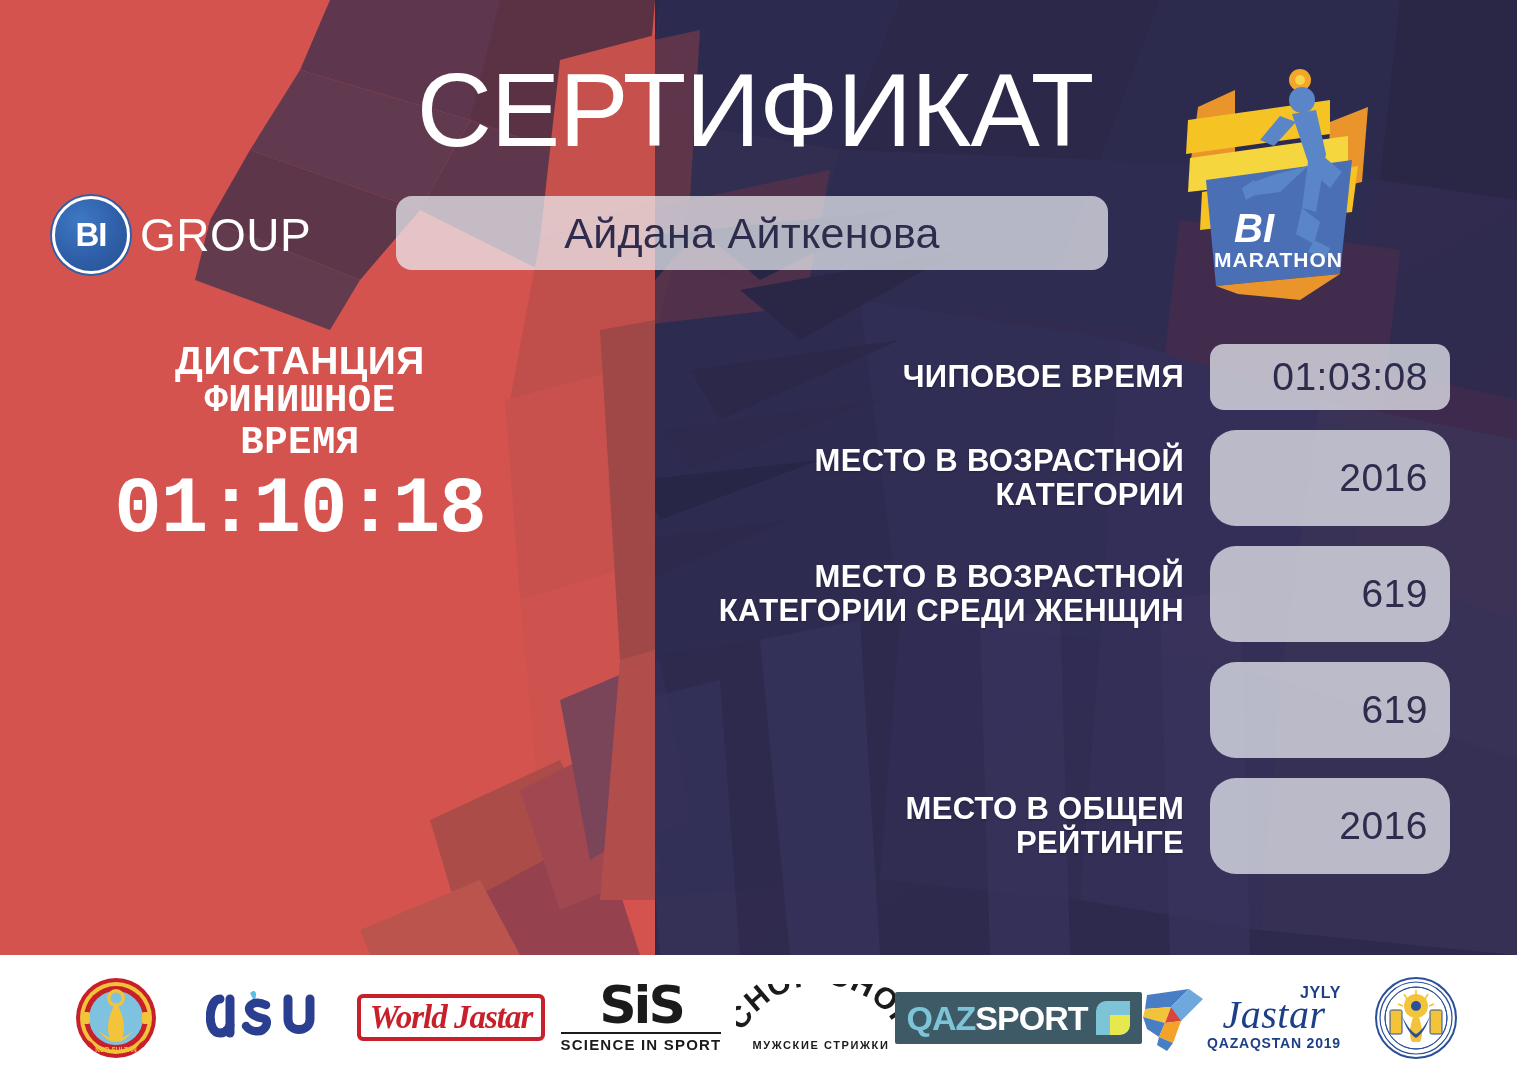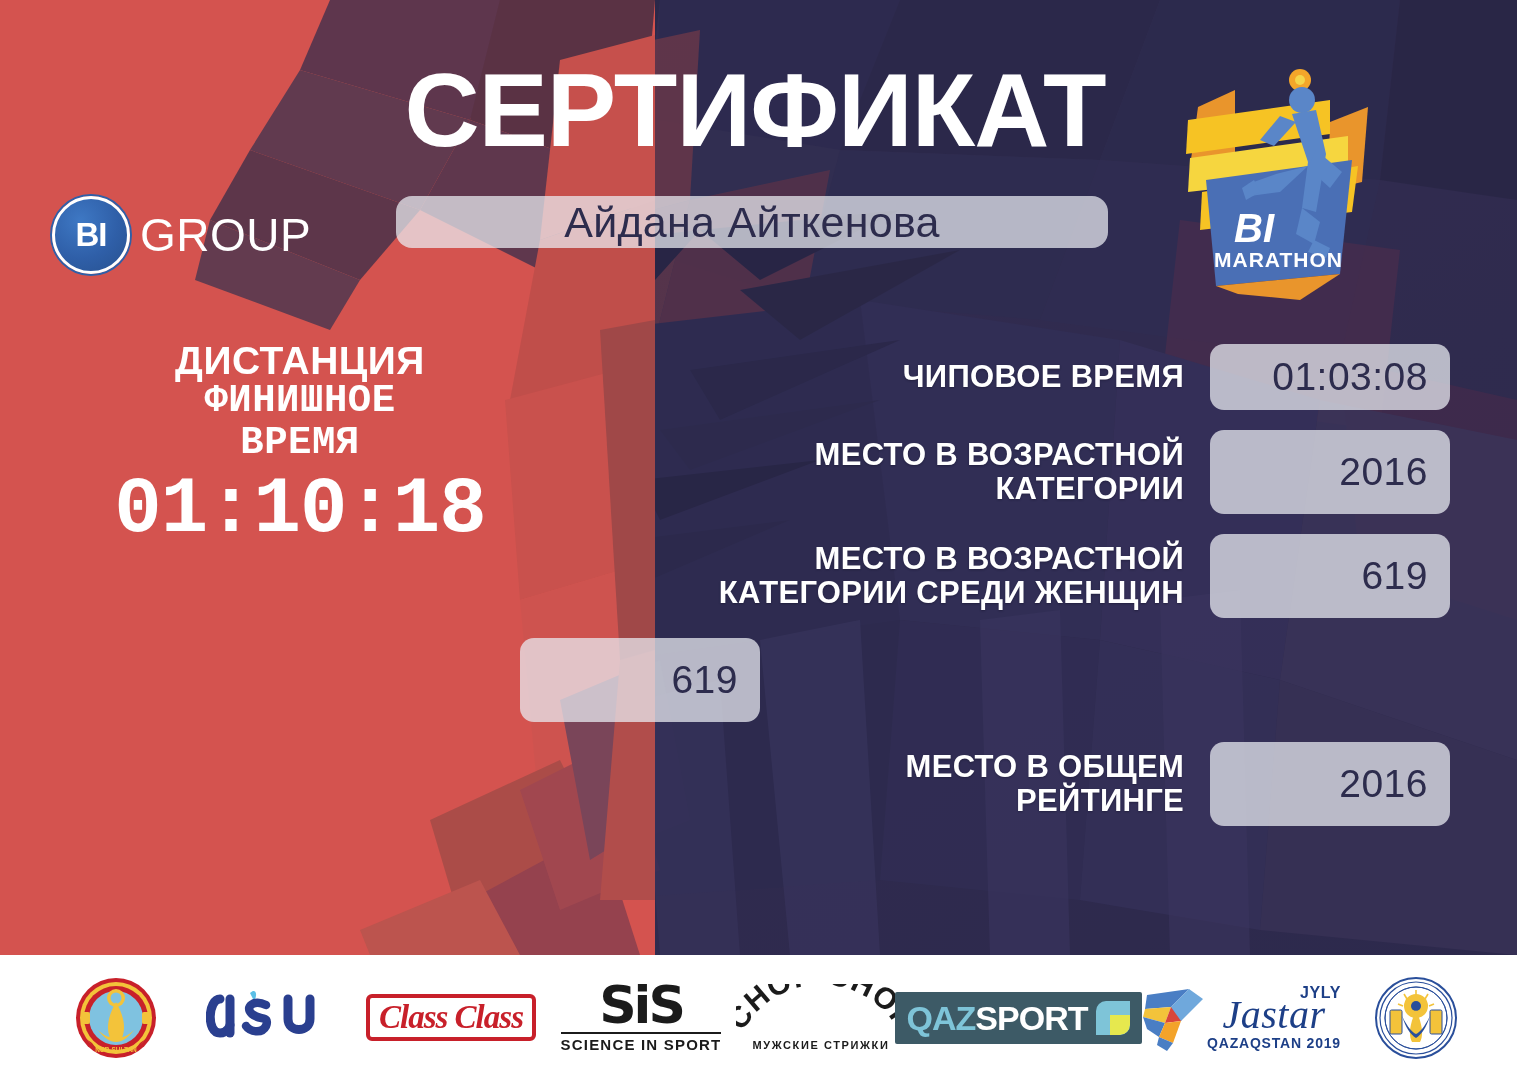--- a/index.html
+++ b/index.html
@@ -23,27 +23,27 @@
   .art svg{position:absolute;left:0;top:0;width:1517px;height:955px;display:block;}
   .flat-left{
     position:absolute;left:0;top:0;width:655px;height:955px;
     background:#d4544f;
   }
 
   
   .title{
     position:absolute;left:340px;top:58px;width:830px;
     text-align:center;
-    font-size:104px;line-height:1;font-weight:bold;
+    font-size:104px;line-height:1;font-weight:normal;
     letter-spacing:-1px;
     color:#ffffff;
     white-space:nowrap;
   }
   .namepill{
-    position:absolute;left:396px;top:196px;width:712px;height:52px;
+    position:absolute;left:396px;top:196px;width:712px;height:74px;
     background:rgba(236,238,244,.72);
     border-radius:16px;
     display:flex;align-items:center;justify-content:center;
   }
   .namepill span{
     font-size:43px;color:#2d2c4d;font-weight:400;letter-spacing:.3px;
   }
 
   
   .bigroup{
@@ -79,21 +79,21 @@
   }
   .leftcol .val{
     font-size:79px;font-weight:bold;line-height:1.02;letter-spacing:-1px;
     margin-top:6px;
   }
   .lblock2{font-family:Liberation Mono, monospace;}
 
   
   .rows{position:absolute;left:520px;top:344px;width:930px;}
   .row{
-    display:flex;align-items:center;
+    display:flex;align-items:center;justify-content:flex-end;
     margin-bottom:20px;
   }
   .row .rlabel{
     flex:1 1 auto;
     text-align:right;
     color:#ffffff;
     font-size:31px;font-weight:bold;line-height:1.1;letter-spacing:.3px;
     padding-right:26px;
     text-shadow:0 1px 2px rgba(20,18,40,.45);
   }
@@ -101,21 +101,21 @@
     flex:0 0 240px;
     height:66px;
     border-radius:14px;
     background:rgba(233,235,242,.74);
     display:flex;align-items:center;justify-content:flex-end;
     padding-right:22px;box-sizing:border-box;padding-left:17px;
   }
   .row .rpill span{
     font-size:39px;color:#2d2c4d;font-weight:400;letter-spacing:.5px;
   }
-  .row.h2 .rpill{height:84px;}
+  .row.h2 .rpill{height:96px;border-radius:26px;}
 
   
   .footer{
     position:absolute;left:0;top:955px;width:1517px;height:125px;
     background:#ffffff;
     display:flex;align-items:center;justify-content:center;
     gap:0px;
   }
   .sp{display:flex;align-items:center;justify-content:center;height:100px;}
   .sp svg{display:block;}
@@ -393,21 +393,21 @@
         <path d="M14 14 c-12 0 -14 34 0 34 c8 0 10 -8 10 -8" fill="none" stroke="#2a3f8f" stroke-width="9" stroke-linecap="round"></path>
         <path d="M24 14 v34" fill="none" stroke="#2a3f8f" stroke-width="9" stroke-linecap="round"></path>
         <path d="M44 8 c6 -6 8 2 4 8" fill="#5bbfe6"></path>
         <path d="M60 20 c-12 -6 -22 2 -14 9 c8 7 18 1 14 12 c-4 8 -16 6 -20 0" fill="none" stroke="#2a3f8f" stroke-width="8.5" stroke-linecap="round"></path>
         <path d="M82 14 v20 c0 14 22 14 22 0 v-20" fill="none" stroke="#2a3f8f" stroke-width="9" stroke-linecap="round"></path>
       </svg>
     </div>
 
     <div class="sp" style="width:200px">
       <div class="wc-box">
-        <div class="wc-txt">Class Class</div>
+        <div class="wc-txt">World Jastar</div>
       </div>
     </div>
 
     <div class="sp" style="width:180px">
       <div class="sis-wrap">
         <div class="sis-main">SiS</div>
         <div class="sis-sub">SCIENCE IN SPORT</div>
       </div>
     </div>
 

